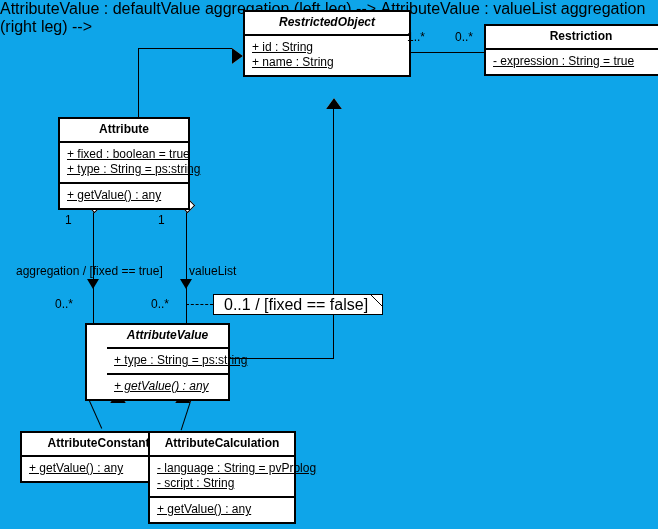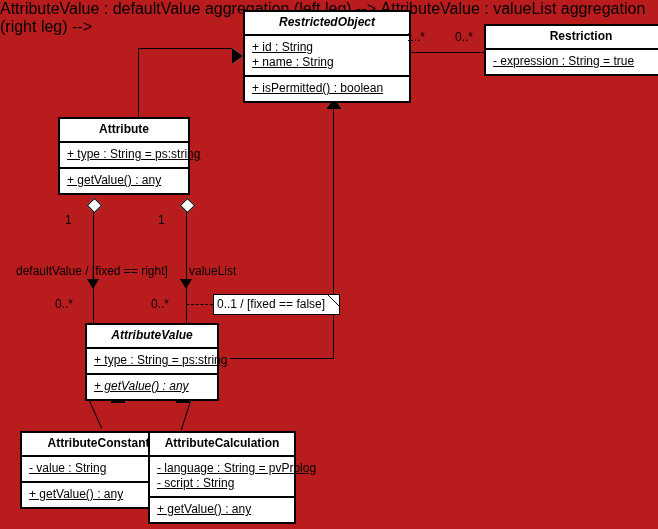--- a/index.html
+++ b/index.html
@@ -8,21 +8,21 @@
     background: #ffffff;
   }
   body {
     font-family: "Liberation Sans", sans-serif;
     -webkit-font-smoothing: none;
   }
   #canvas {
     position: relative;
     width: 658px;
     height: 529px;
-    background: #b91c1c;
+    background: #0ea5e9;
     overflow: hidden;
   }
   
   .uml-class {
     position: absolute;
     box-sizing: border-box;
     border: 2px solid #000000;
     background: #ffffff;
     z-index: 5;
   }
@@ -141,23 +141,23 @@
     position: absolute;
     box-sizing: border-box;
     background: #ffffff;
     z-index: 6;
   }
   .uml-note .note-body {
     position: relative;
     box-sizing: border-box;
     border: 1px solid #000000;
     background: #ffffff;
-    font-size: 12px;
+    font-size: 16px;
     line-height: 13px;
-    padding: 3px 14px 3px 3px;
+    padding: 3px 14px 3px 10px;
     white-space: nowrap;
   }
   .uml-note .fold {
     position: absolute;
     right: 0; top: 0;
     width: 0; height: 0;
     border-left: 11px solid #ffffff;
     border-bottom: 11px solid transparent;
   }
   .uml-note .fold-edge {
@@ -210,62 +210,57 @@
 
   
 
   
   <div class="uml-class abstract" style="left:243px; top:10px; width:168px;">
     <div class="cls-name">RestrictedObject</div>
     <div class="compartment">
       <div class="member">+ id : String</div>
       <div class="member">+ name : String</div>
     </div>
-    <div class="compartment">
-      <div class="member">+ isPermitted() : boolean</div>
-    </div>
   </div>
 
   
   <div class="uml-class" style="left:484px; top:24px; width:194px;">
     <div class="cls-name">Restriction</div>
     <div class="compartment">
       <div class="member">- expression : String = true</div>
     </div>
   </div>
 
   
   <div class="uml-class" style="left:58px; top:117px; width:132px;">
     <div class="cls-name">Attribute</div>
     <div class="compartment">
+      <div class="member">+ fixed : boolean = true</div>
       <div class="member">+ type : String = ps:string</div>
     </div>
     <div class="compartment">
       <div class="member">+ getValue() : any</div>
     </div>
   </div>
 
   
-  <div class="uml-class abstract" style="left:85px; top:323px; width:134px;">
+  <div class="uml-class abstract" style="left:85px; top:323px; width:145px;padding-left:20px;">
     <div class="cls-name">AttributeValue</div>
     <div class="compartment">
       <div class="member">+ type : String = ps:string</div>
     </div>
     <div class="compartment">
       <div class="member italic">+ getValue() : any</div>
     </div>
   </div>
 
   
   <div class="uml-class" style="left:20px; top:431px; width:157px;">
     <div class="cls-name">AttributeConstant</div>
     <div class="compartment">
-      <div class="member">- value : String</div>
-    </div>
-    <div class="compartment">
       <div class="member">+ getValue() : any</div>
     </div>
   </div>
 
   
   <div class="uml-class" style="left:148px; top:431px; width:148px;">
     <div class="cls-name">AttributeCalculation</div>
     <div class="compartment">
       <div class="member">- language : String = pvProlog</div>
       <div class="member">- script : String</div>
@@ -278,21 +273,21 @@
   
 
   <div class="label" style="left:407px; top:31px;">1..*</div>
 
   <div class="label" style="left:455px; top:31px;">0..*</div>
 
   <div class="label" style="left:65px; top:214px;">1</div>
 
   <div class="label" style="left:158px; top:214px;">1</div>
 
-  <div class="label" style="left:16px; top:265px;">defaultValue / [fixed == right]</div>
+  <div class="label" style="left:16px; top:265px;">aggregation / [fixed == true]</div>
 
   <div class="label" style="left:189px; top:265px;">valueList</div>
 
   <div class="label" style="left:55px; top:298px;">0..*</div>
 
   <div class="label" style="left:151px; top:298px;">0..*</div>
 
   
   <div class="uml-note" style="left:213px; top:294px;">
     <div class="note-body">

